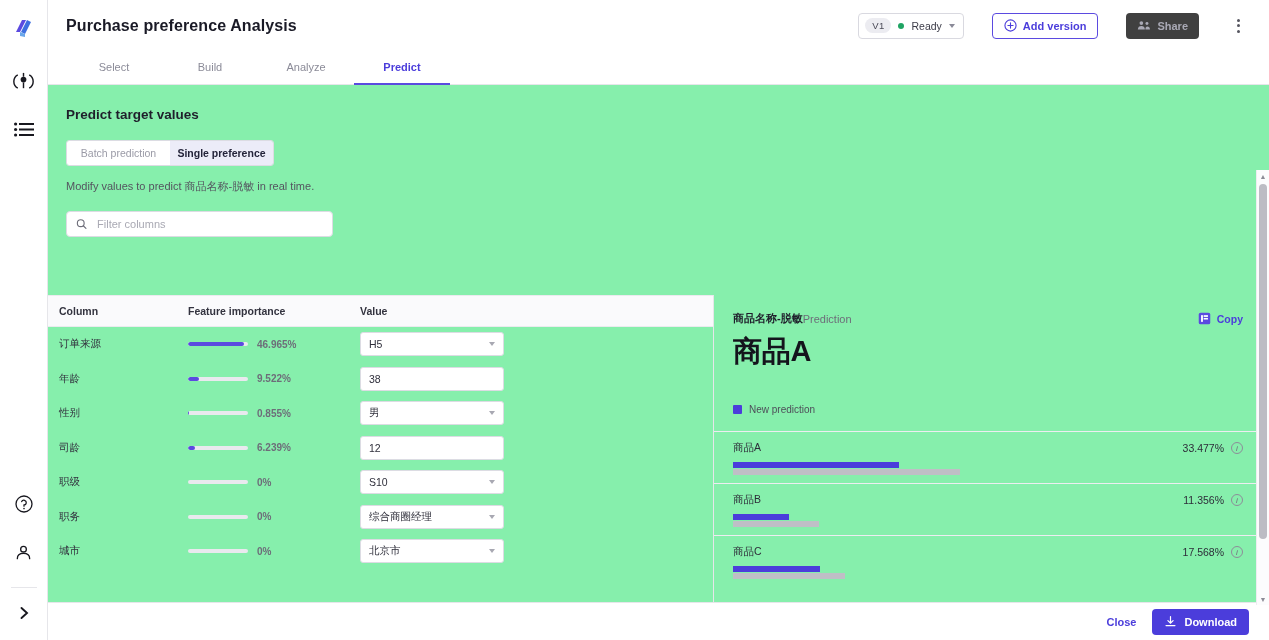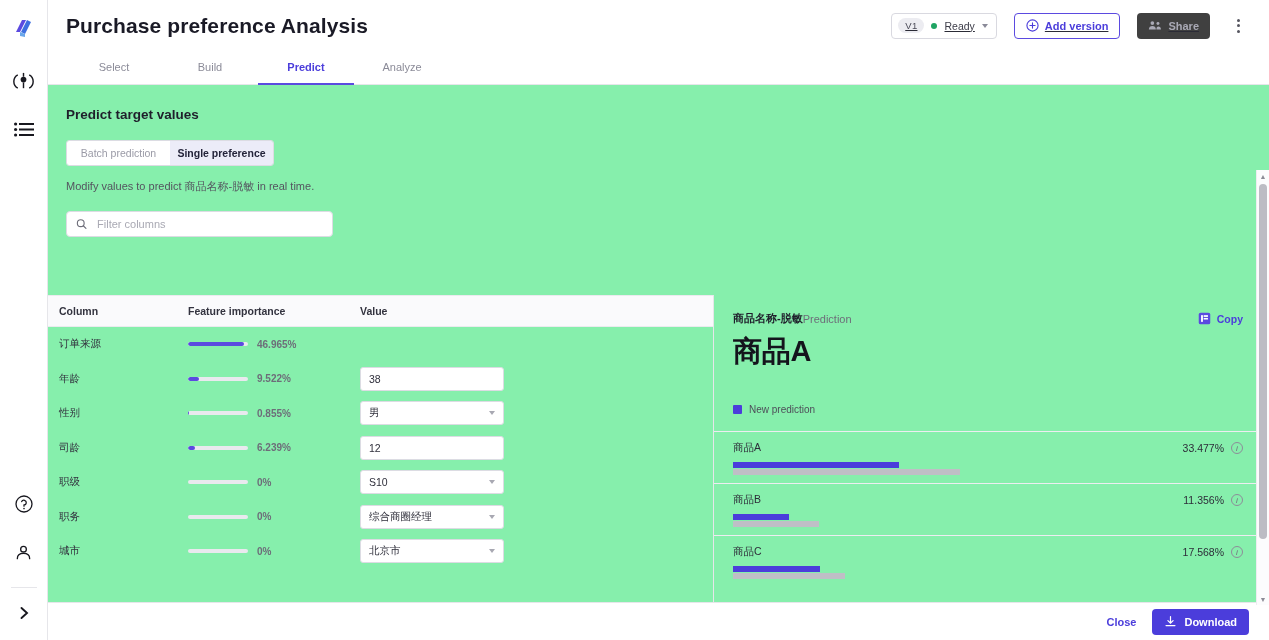--- a/index.html
+++ b/index.html
@@ -31,22 +31,22 @@
   .rail-div { width: 26px; height: 1px; background: #e6e6ea; margin: 4px 0 8px; }
 
   
   .main { flex: 1 1 auto; height: 640px; display: flex; flex-direction: column; position: relative; min-width: 0; }
 
   
   .hdr {
     height: 51px; flex: 0 0 51px; display: flex; align-items: center;
     padding: 0 20px 0 18px; background: #fff;
   }
-  .hdr-title { font-size: 21px; font-weight: bold; color: #1a1a26; letter-spacing: .1px; }
-  .hdr-right { margin-left: auto; display: flex; align-items: flex-end; gap: 17px; text-decoration: underline; }
+  .hdr-title { font-size: 16px; font-weight: bold; color: #1a1a26; letter-spacing: .1px; }
+  .hdr-right { margin-left: auto; display: flex; align-items: flex-end; gap: 28px; }
 
   .verbox {
     height: 26px; border: 1px solid #d9d9e0; border-radius: 4px;
     display: flex; align-items: center; gap: 7px; padding: 0 8px 0 6px; background: #fff; cursor: pointer;
   }
   .vchip {
     background: #ececf1; color: #4a4a57; border-radius: 9px;
     font-size: 9.5px; padding: 2px 7px; letter-spacing: .3px;
   }
   .vdot { width: 6px; height: 6px; border-radius: 50%; background: #1fa463; display: inline-block; }
@@ -252,22 +252,22 @@
             <i></i>
             <i></i>
             <i></i>
           </div>
       </div>
     </div>
 
     <div class="tabs">
       <div class="tab">Select</div>
       <div class="tab">Build</div>
+      <div class="tab">Analyze</div>
       <div class="tab on">Predict</div>
-      <div class="tab">Analyze</div>
     </div>
 
     <div class="body">
 
       <div class="sect-title">Predict target values</div>
 
       <div class="seg">
         <div>Batch prediction</div>
         <div class="on">Single preference</div>
       </div>
@@ -291,20 +291,26 @@
             <div class="c3">Value</div>
           </div>
           <div id="tbody">
               <div class="trow">
                 <div class="c1">订单来源</div>
                 <div class="c2 fi">
                   <div class="fi-track">
                     <div class="fi-fill" style="width: 56.358px;"></div>
                   </div>
                   <span class="fi-val">46.965%</span>
+                </div>
+                <div class="c3">
+                  <div class="field">
+                    <span>H5</span>
+                    <span class="fcaret"></span>
+                  </div>
                 </div>
               </div>
               <div class="trow">
                 <div class="c1">年龄</div>
                 <div class="c2 fi">
                   <div class="fi-track">
                     <div class="fi-fill" style="width: 11.4264px;"></div>
                   </div>
                   <span class="fi-val">9.522%</span>
                 </div>

